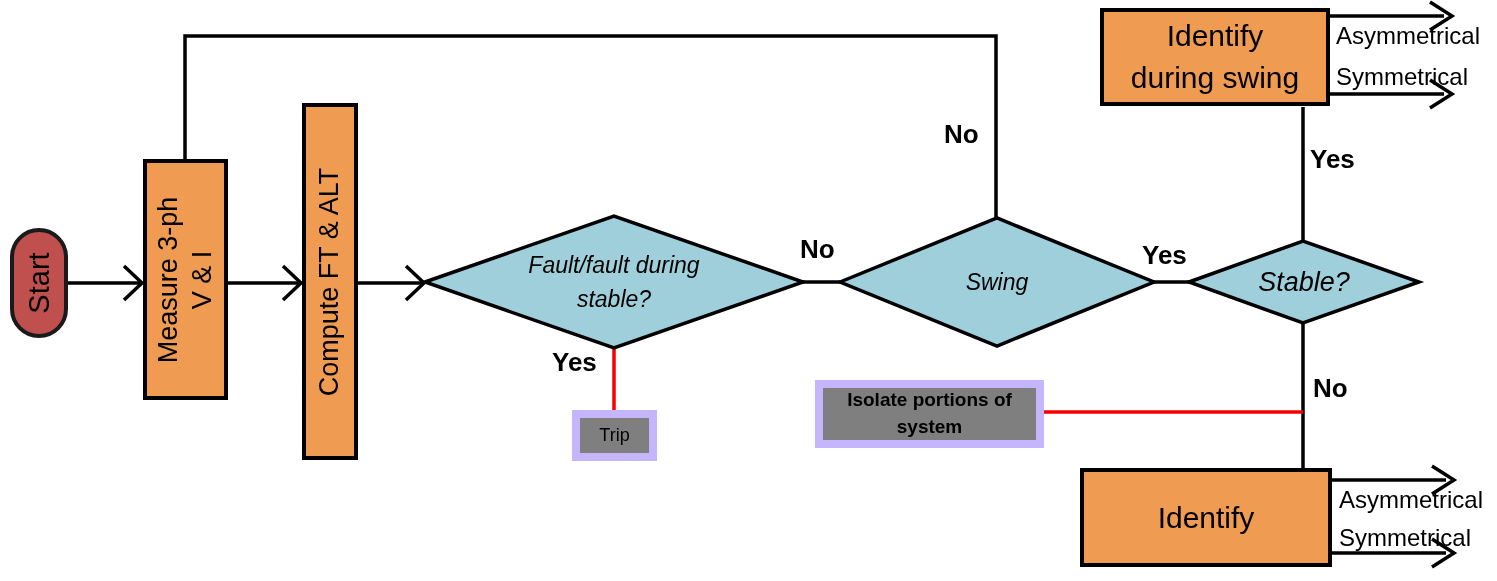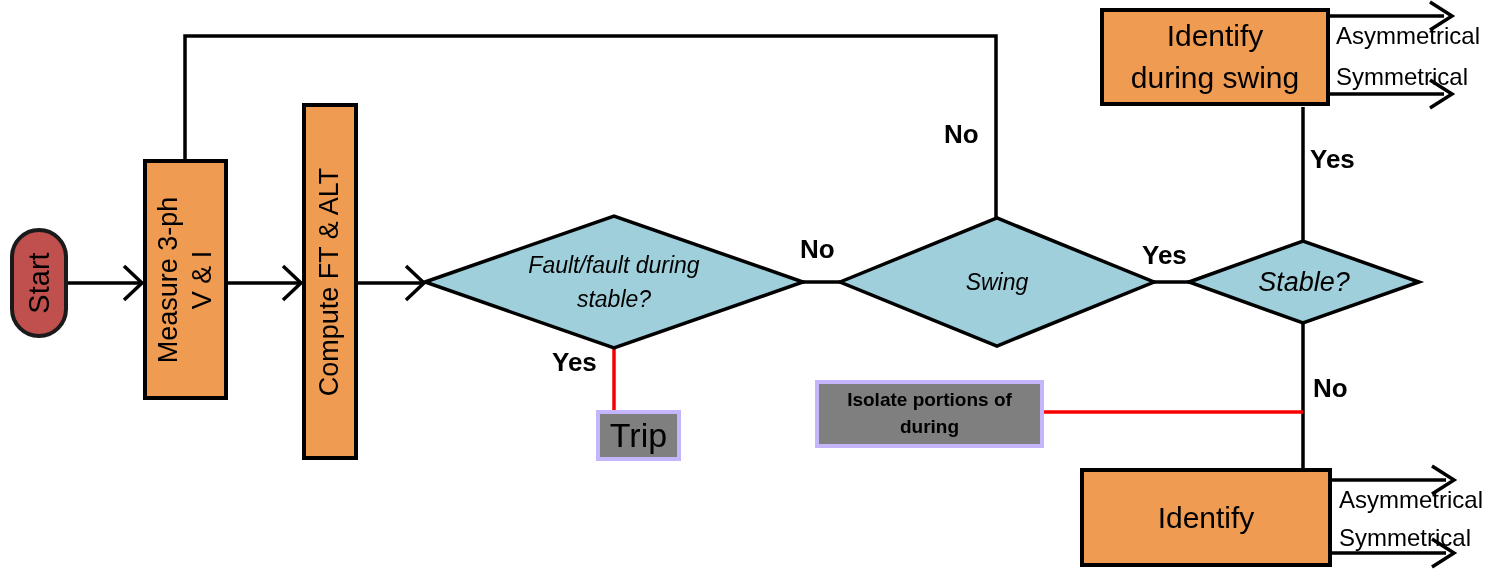--- a/index.html
+++ b/index.html
@@ -7,21 +7,21 @@
     position:relative; width:1497px; height:581px; background:#ffffff;
     font-family:"Liberation Sans", sans-serif; color:#000; overflow:hidden;
   }
   .stage svg.wires { position:absolute; left:0; top:0; width:1497px; height:581px; }
   .box {
     position:absolute; box-sizing:border-box;
     display:flex; flex-direction:column; align-items:center; justify-content:center;
     text-align:center; line-height:1.45;
   }
   .orange { background:#EF9B51; border:4px solid #000; }
-  .grayred { background:#7F7F7F; border:4px solid #c4b5fd;justify-content:center; }
+  .grayred { background:#7F7F7F; border:8px solid #c4b5fd;justify-content:center; }
   .start-node { background:#C0504D; border:4px solid #1a1a1a; border-radius:30px; }
   .vtext {
     position:absolute; left:50%; top:50%;
     transform:translate(-50%,-50%) rotate(-90deg);
     display:flex; flex-direction:column; align-items:center; justify-content:center;
     text-align:center; white-space:nowrap;
   }
   .dtext {
     position:absolute; display:flex; flex-direction:column;
     align-items:center; justify-content:center; text-align:center;
@@ -94,27 +94,27 @@
     <span>Fault/fault during</span>
     <span>stable?</span>
   </div>
 
   <div class="dtext" style="left:840px; top:218px; width:314px; height:128px; font-size:23px; line-height:1.5;font-style:italic;">
     <span>Swing</span>
   </div>
 
   <div class="dtext" style="left:1189px; top:241px; width:230px; height:82px; font-size:27px;font-style:italic;">Stable?</div>
 
-  <div class="box grayred" style="left:572px; top:410px; width:85px; height:51px; font-size:34px;margin-left:24px;">
+  <div class="box grayred" style="left:572px; top:410px; width:85px; height:51px; font-size:18px;">
     <span>Trip</span>
   </div>
 
   <div class="box grayred" style="left:815px; top:380px; width:229px; height:68px; font-size:19px; font-weight:bold; line-height:1.4;">
     <span>Isolate portions of</span>
-    <span>during</span>
+    <span>system</span>
   </div>
 
   <div class="box orange" style="left:1100px; top:8px; width:230px; height:98px; font-size:30px; line-height:1.4;">
     <span>Identify</span>
     <span>during swing</span>
   </div>
 
   <div class="box orange" style="left:1080px; top:468px; width:252px; height:99px; font-size:30px; line-height:1.4;">
     <span>Identify</span>
   </div>

